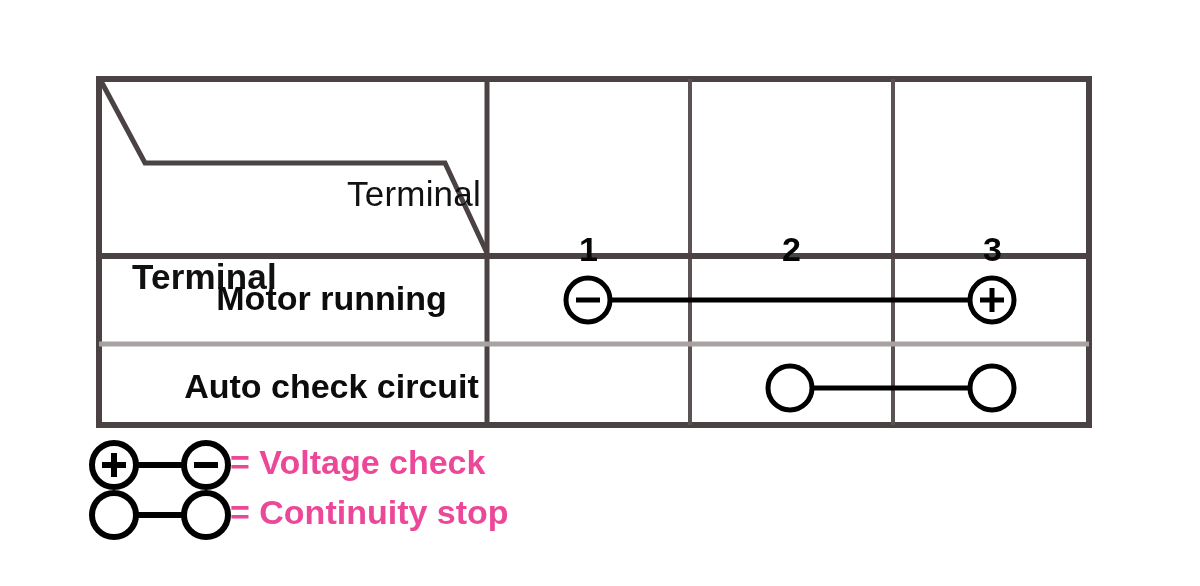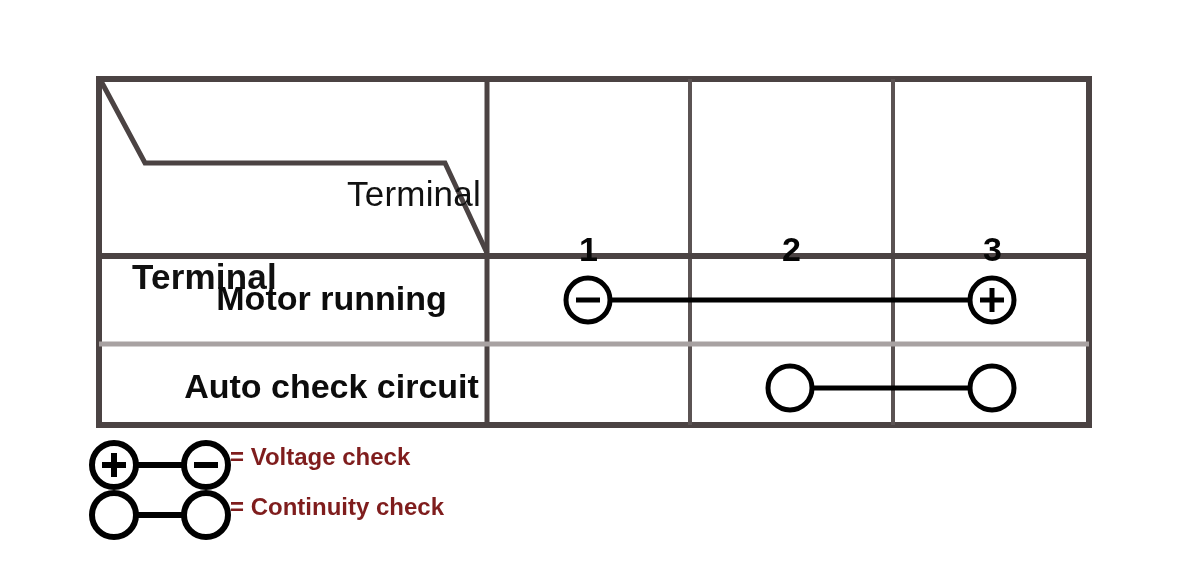--- a/index.html
+++ b/index.html
@@ -122,23 +122,23 @@
     position: absolute;
     left: 0;
     top: 0;
     width: 148px;
     height: 50px;
   }
   .legend-text {
     position: absolute;
     left: 142px;
     top: 3px;
-    font-size: 24px;
-    font-weight: bold;
-    color: #7f1d1d;
+    font-size: 34px;
+    font-weight: bold;
+    color: #ec4899;
     white-space: nowrap;
   }
 </style>
 </head>
 <body>
 
 <div id="diagram-root">
 
   <div class="table-wrap">
 
@@ -203,18 +203,18 @@
       </svg>
       <div class="legend-text">= Voltage check</div>
     </div>
 
     <div class="legend-row">
       <svg class="legend-sym" viewBox="0 0 148 50">
         <line x1="26" y1="25" x2="118" y2="25" stroke="#000000" stroke-width="6"></line>
         <circle cx="26" cy="25" r="22" fill="#ffffff" stroke="#000000" stroke-width="6"></circle>
         <circle cx="118" cy="25" r="22" fill="#ffffff" stroke="#000000" stroke-width="6"></circle>
       </svg>
-      <div class="legend-text">= Continuity check</div>
+      <div class="legend-text">= Continuity stop</div>
     </div>
 
   </div>
 
 </div>
 
 </body></html>

